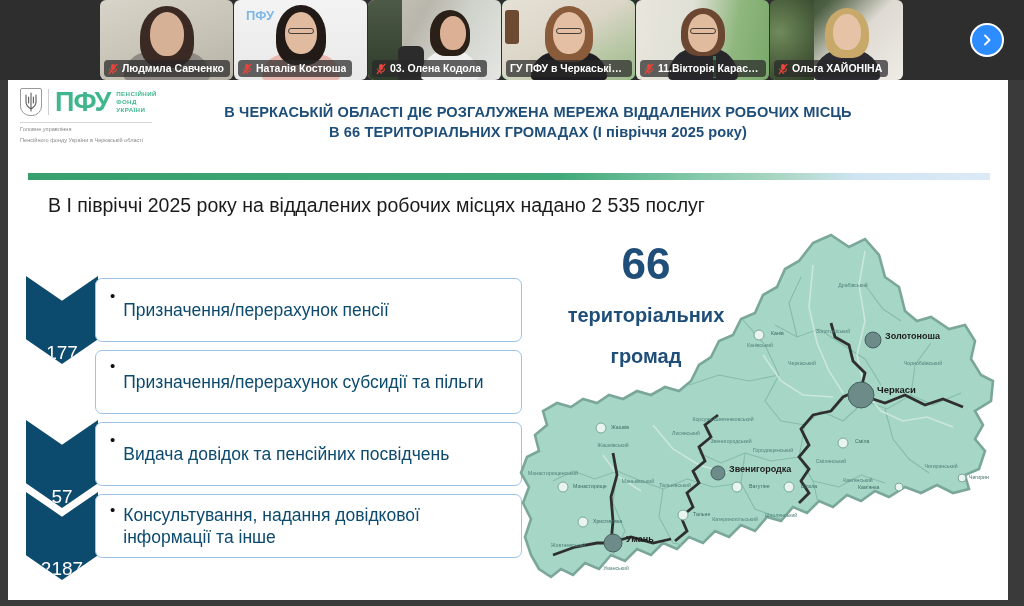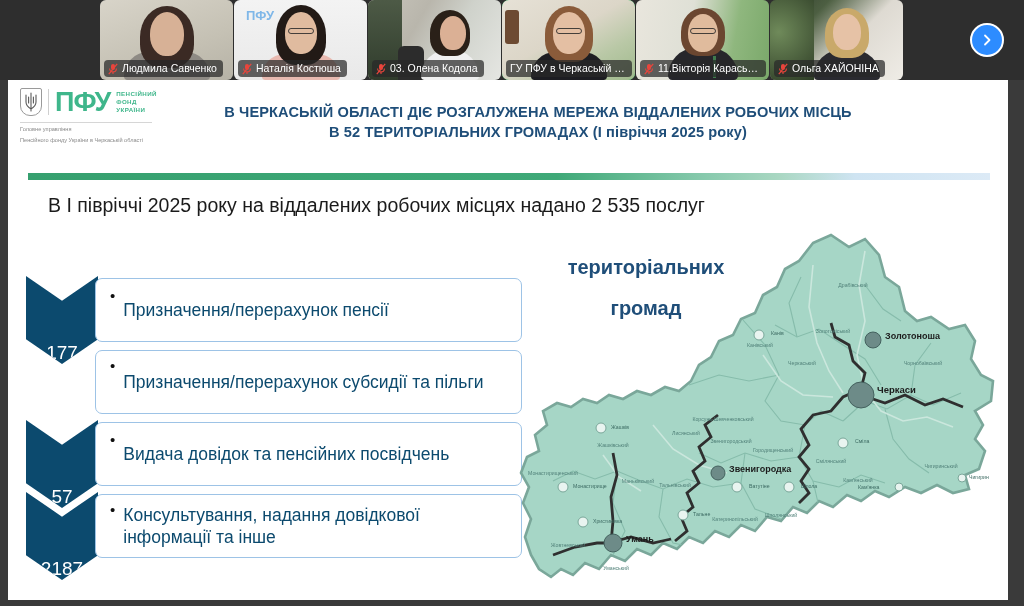--- a/index.html
+++ b/index.html
@@ -41,21 +41,21 @@
   .namebar {
     position: absolute; left: 4px; bottom: 3px;
     max-width: 126px;
     display: flex; align-items: center; gap: 4px;
     background: rgba(40,40,40,.72);
     border-radius: 4px;
     padding: 2px 6px 2px 4px;
     color: #fff; font-size: 10.5px; line-height: 13px;
     white-space: nowrap; overflow: hidden; text-overflow: ellipsis;
   }
-  .namebar .nm { overflow:hidden; text-overflow:ellipsis; white-space:nowrap; }
+  .namebar .nm { overflow:hidden; text-overflow:ellipsis; white-space:nowrap;font-weight:bold; }
   .mic-muted {
     flex: 0 0 auto;
     width: 10px; height: 12px; position: relative; display:inline-block;
   }
   .mic-muted svg { display:block; }
 
   .next-btn {
     position: absolute; right: 20px; top: 23px;
     width: 34px; height: 34px; border-radius: 50%;
     background: #2d8cff; border: 2px solid #ffffff;
@@ -307,21 +307,21 @@
             <div class="pfu-sub">УКРАЇНИ</div>
           </span>
         </div>
         <div class="logo-rule"></div>
         <div class="logo-dept">Головне управління</div>
         <div class="logo-dept">Пенсійного фонду України в Черкаській області</div>
       </div>
 
       <div class="title">
         <div>В ЧЕРКАСЬКІЙ ОБЛАСТІ ДІЄ РОЗГАЛУЖЕНА МЕРЕЖА ВІДДАЛЕНИХ РОБОЧИХ МІСЦЬ</div>
-        <div>В 52 ТЕРИТОРІАЛЬНИХ ГРОМАДАХ (І півріччя 2025 року)</div>
+        <div>В 66 ТЕРИТОРІАЛЬНИХ ГРОМАДАХ (І півріччя 2025 року)</div>
       </div>
 
       <div class="greenbar"></div>
 
       <div class="subtitle">В І півріччі 2025 року на віддалених робочих місцях надано 2 535 послуг</div>
 
       <div class="list">
 
         <div class="row">
           <div class="chev">
@@ -490,20 +490,21 @@
             <circle cx="205" cy="248" r="7" fill="#6d8b88" stroke="#44615e" stroke-width="1"></circle>
             <text class="map-label" x="216" y="247" font-size="9" font-weight="bold" fill="#1c1c1c">Звенигородка</text>
 
             <circle cx="100" cy="318" r="9" fill="#6d8b88" stroke="#44615e" stroke-width="1"></circle>
             <text class="map-label" x="113" y="317" font-size="9" font-weight="bold" fill="#1c1c1c">Умань</text>
           </g>
         </svg>
       </div>
 
       <div class="sixsix">
+        <div class="big">66</div>
         <div class="cap">територіальних</div>
         <div class="cap">громад</div>
       </div>
 
     </div>
   </div>
 
   <div class="edge-left"></div>
   <div class="edge-right"></div>
   <div class="edge-bottom"></div>

